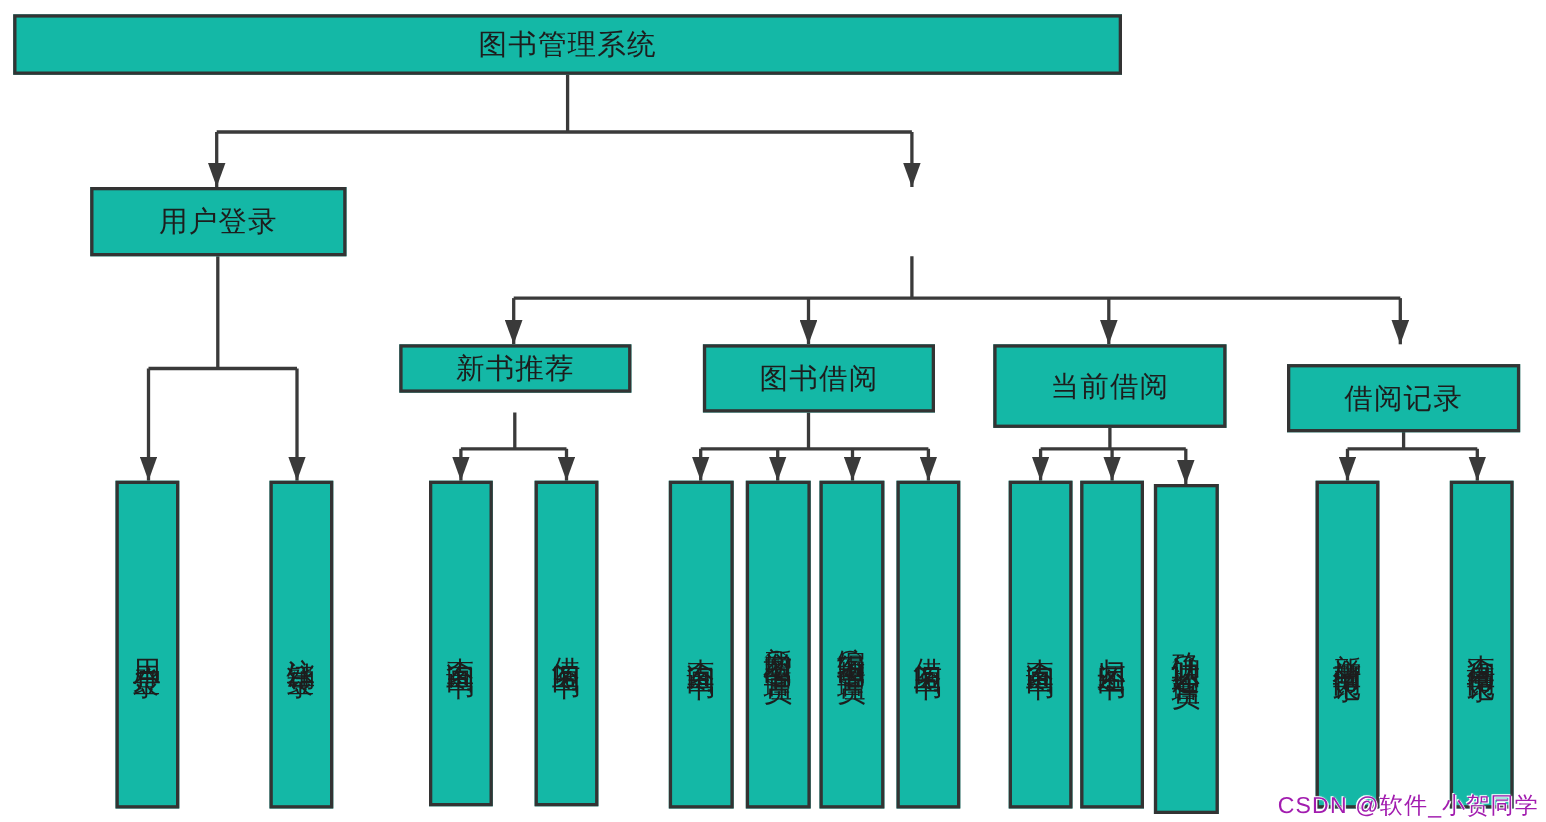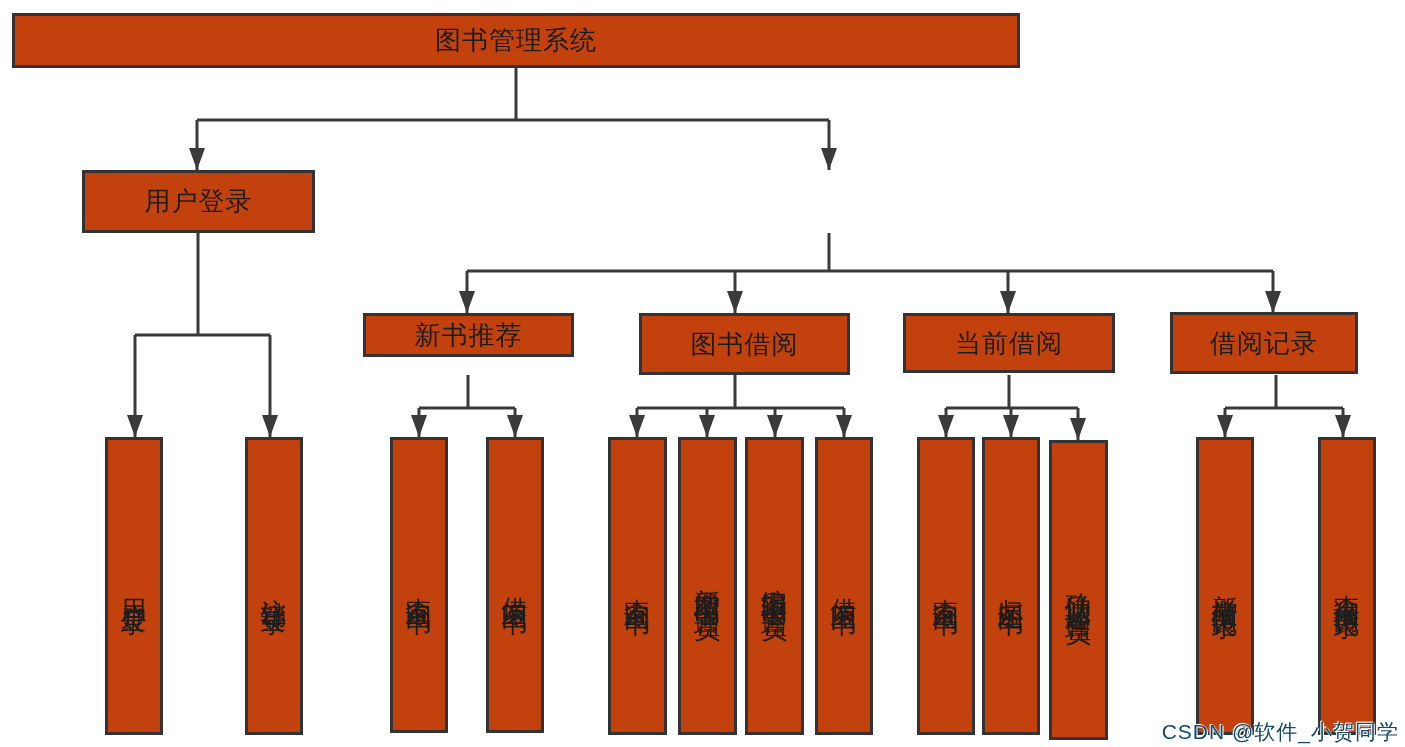--- a/index.html
+++ b/index.html
@@ -7,21 +7,21 @@
     position:relative;
     width:1405px;height:747px;
     background:#ffffff;
     font-family:"Liberation Sans", sans-serif;
     overflow:hidden;
   }
   #connectors{position:absolute;left:0;top:0;z-index:1;}
   .box{
     position:absolute;
     box-sizing:border-box;
-    background:#c2410c;
+    background:#14b8a6;
     border:3px solid #333333;
     color:#1d1d1d;
     display:flex;
     align-items:center;
     justify-content:center;
     z-index:2;
     text-align:center;
   }
   .h{font-size:26px;letter-spacing:1px;white-space:nowrap;}
   .v{
@@ -31,21 +31,21 @@
     letter-spacing:4px;
     line-height:1;
   }
   .line{stroke:#3a3a3a;stroke-width:3;fill:none;}
   .arrowhead{fill:#3a3a3a;}
   #watermark{
     position:absolute;
     right:6px;bottom:1px;
     z-index:3;
     font-size:21px;
-    color:#0c4a6e;
+    color:#a21caf;
     letter-spacing:1px;
     text-shadow:0 0 2px #ffffff, 1px 1px 0 #ffffff, -1px -1px 0 #ffffff;
     white-space:nowrap;
   }
 </style>
 </head>
 <body>
 
 <div id="stage">
 
@@ -90,22 +90,22 @@
     <path class="line" d="M1225,408 V437" marker-end="url(#arw)"></path>
     <path class="line" d="M1343,408 V437" marker-end="url(#arw)"></path>
   </svg>
 
   <div class="box h" style="left:12px;top:13px;width:1008px;height:55px">图书管理系统</div>
 
   <div class="box h" style="left:82px;top:170px;width:233px;height:63px">用户登录</div>
 
   <div class="box h" style="left:363px;top:313px;width:211px;height:44px">新书推荐</div>
   <div class="box h" style="left:639px;top:313px;width:211px;height:62px">图书借阅</div>
-  <div class="box h" style="left:903px;top:313px;width:212px;height:60px">当前借阅</div>
-  <div class="box h" style="left:1170px;top:312px;width:188px;height:62px">借阅记录</div>
+  <div class="box h" style="left:903px;top:313px;width:212px;height:76px">当前借阅</div>
+  <div class="box h" style="left:1170px;top:331px;width:212px;height:62px">借阅记录</div>
 
   <div class="box v" style="left:105px;top:437px;width:58px;height:298px">用户登录</div>
   <div class="box v" style="left:245px;top:437px;width:58px;height:298px">注销登录</div>
 
   <div class="box v" style="left:390px;top:437px;width:58px;height:296px">查询图书</div>
   <div class="box v" style="left:486px;top:437px;width:58px;height:296px">借阅图书</div>
 
   <div class="box v" style="left:608px;top:437px;width:59px;height:298px">查询图书</div>
   <div class="box v" style="left:678px;top:437px;width:59px;height:298px">新增图书（管理员）</div>
   <div class="box v" style="left:745px;top:437px;width:59px;height:298px">编辑图书（管理员）</div>

